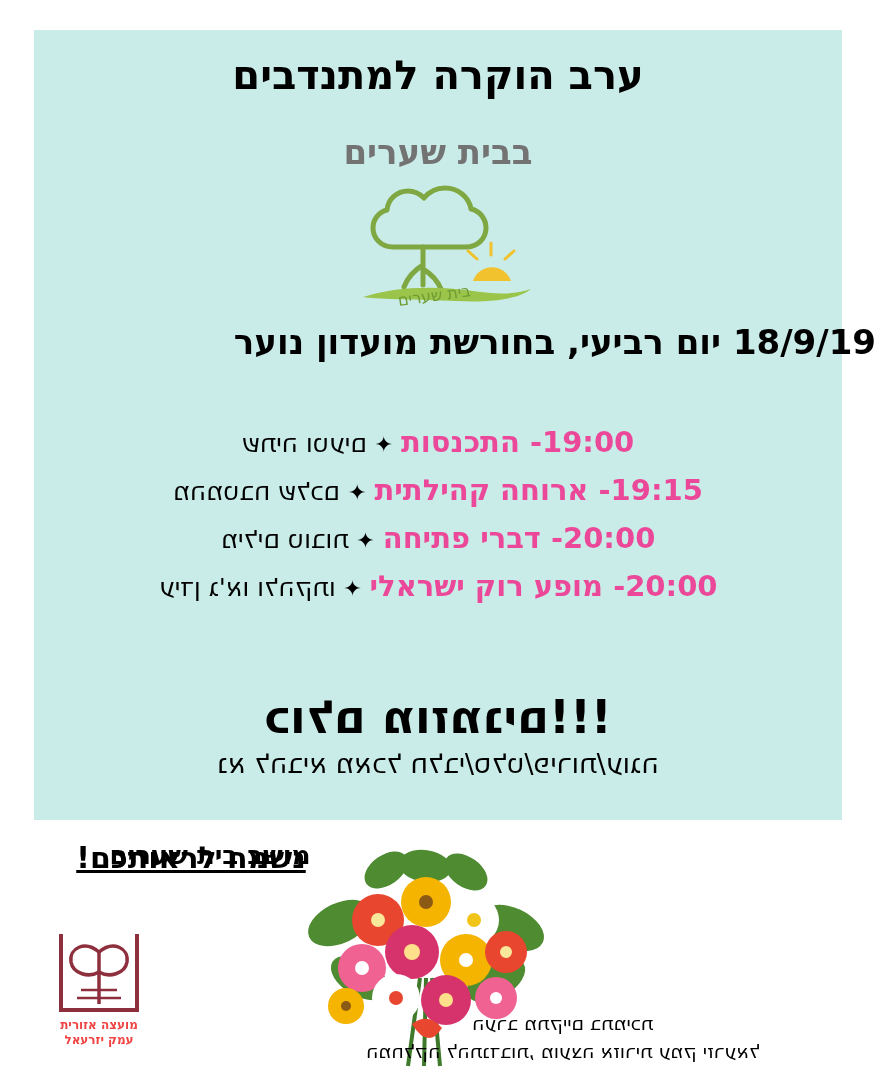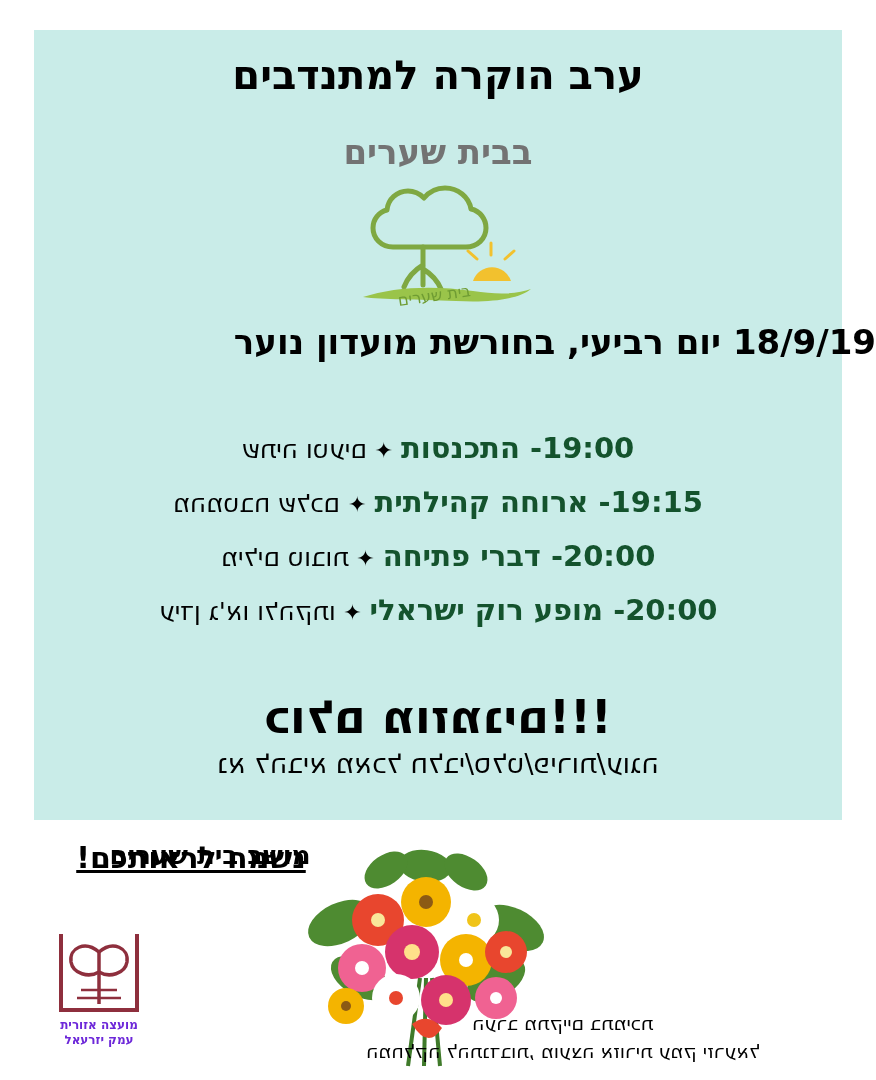--- a/index.html
+++ b/index.html
@@ -85,23 +85,22 @@
   .sched-row {
     display: flex;
     align-items: baseline;
     justify-content: center;
     margin-bottom: 14px;
     direction: rtl;
   }
   .sched-main {
     font-weight: bold;
     font-size: 29px;
-    color: #14532d;
+    color: #ec4899;
     white-space: nowrap;
-    margin-top: 6px;
   }
   .sched-star {
     font-size: 22px;
     color: #000000;
     margin: 0 8px;
   }
   .sched-note {
     font-size: 25px;
     color: #000000;
     white-space: nowrap;
@@ -173,21 +172,21 @@
   }
   .council-mark {
     width: 96px;
     height: 88px;
     margin: 0 auto;
   }
   .council-name {
     margin-top: 2px;
     font-size: 12px;
     font-weight: bold;
-    color: #6d28d9;
+    color: #ef4444;
     line-height: 1.25;
   }
 
   .credit {
     position: absolute;
     left: 270px;
     top: 1010px;
     width: 586px;
     text-align: center;
     font-size: 19px;

